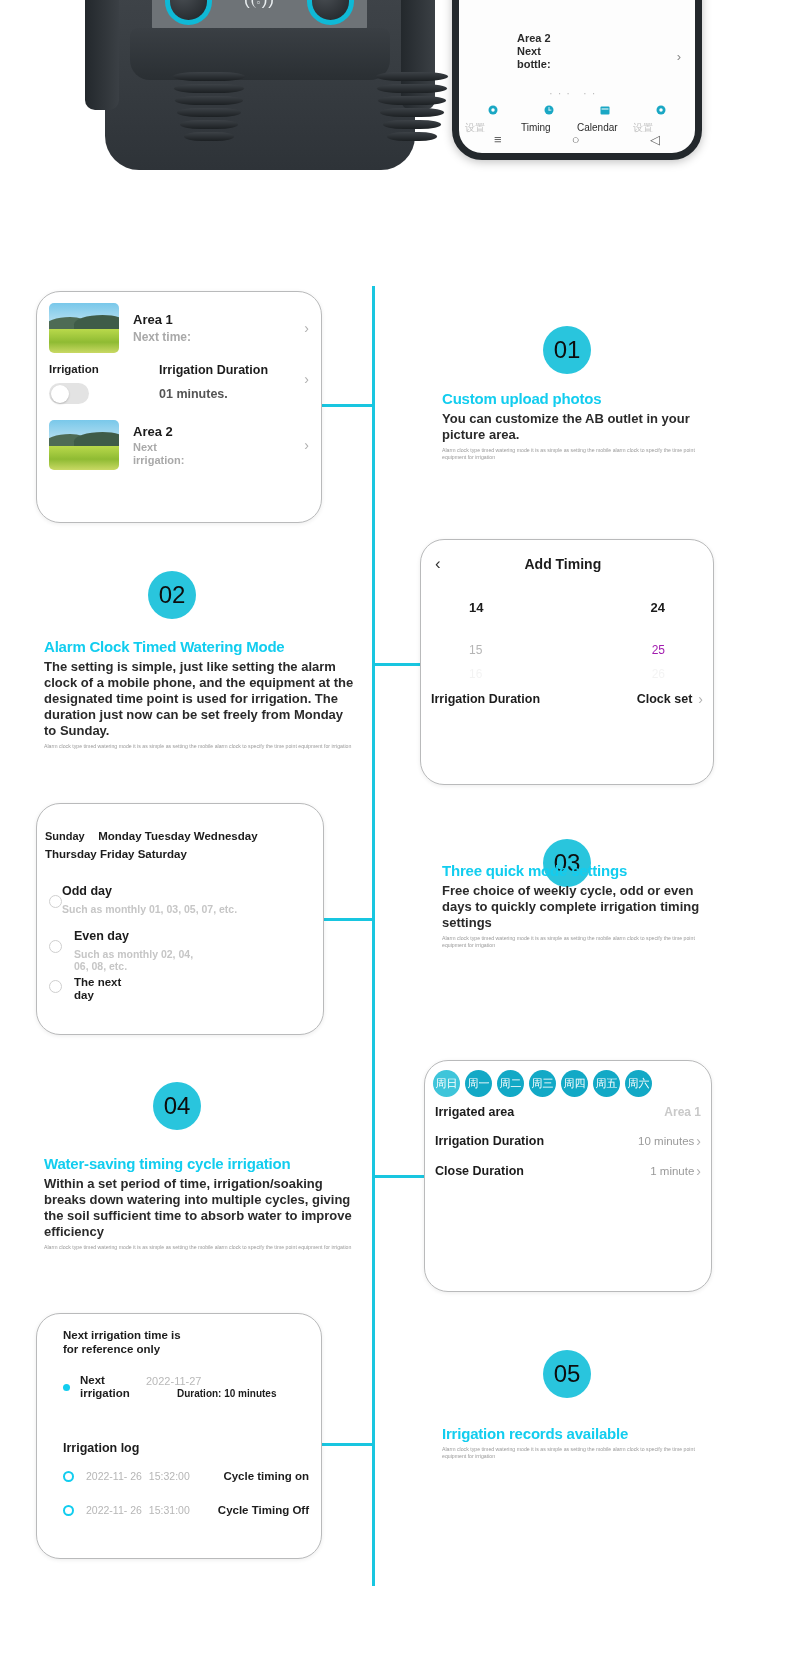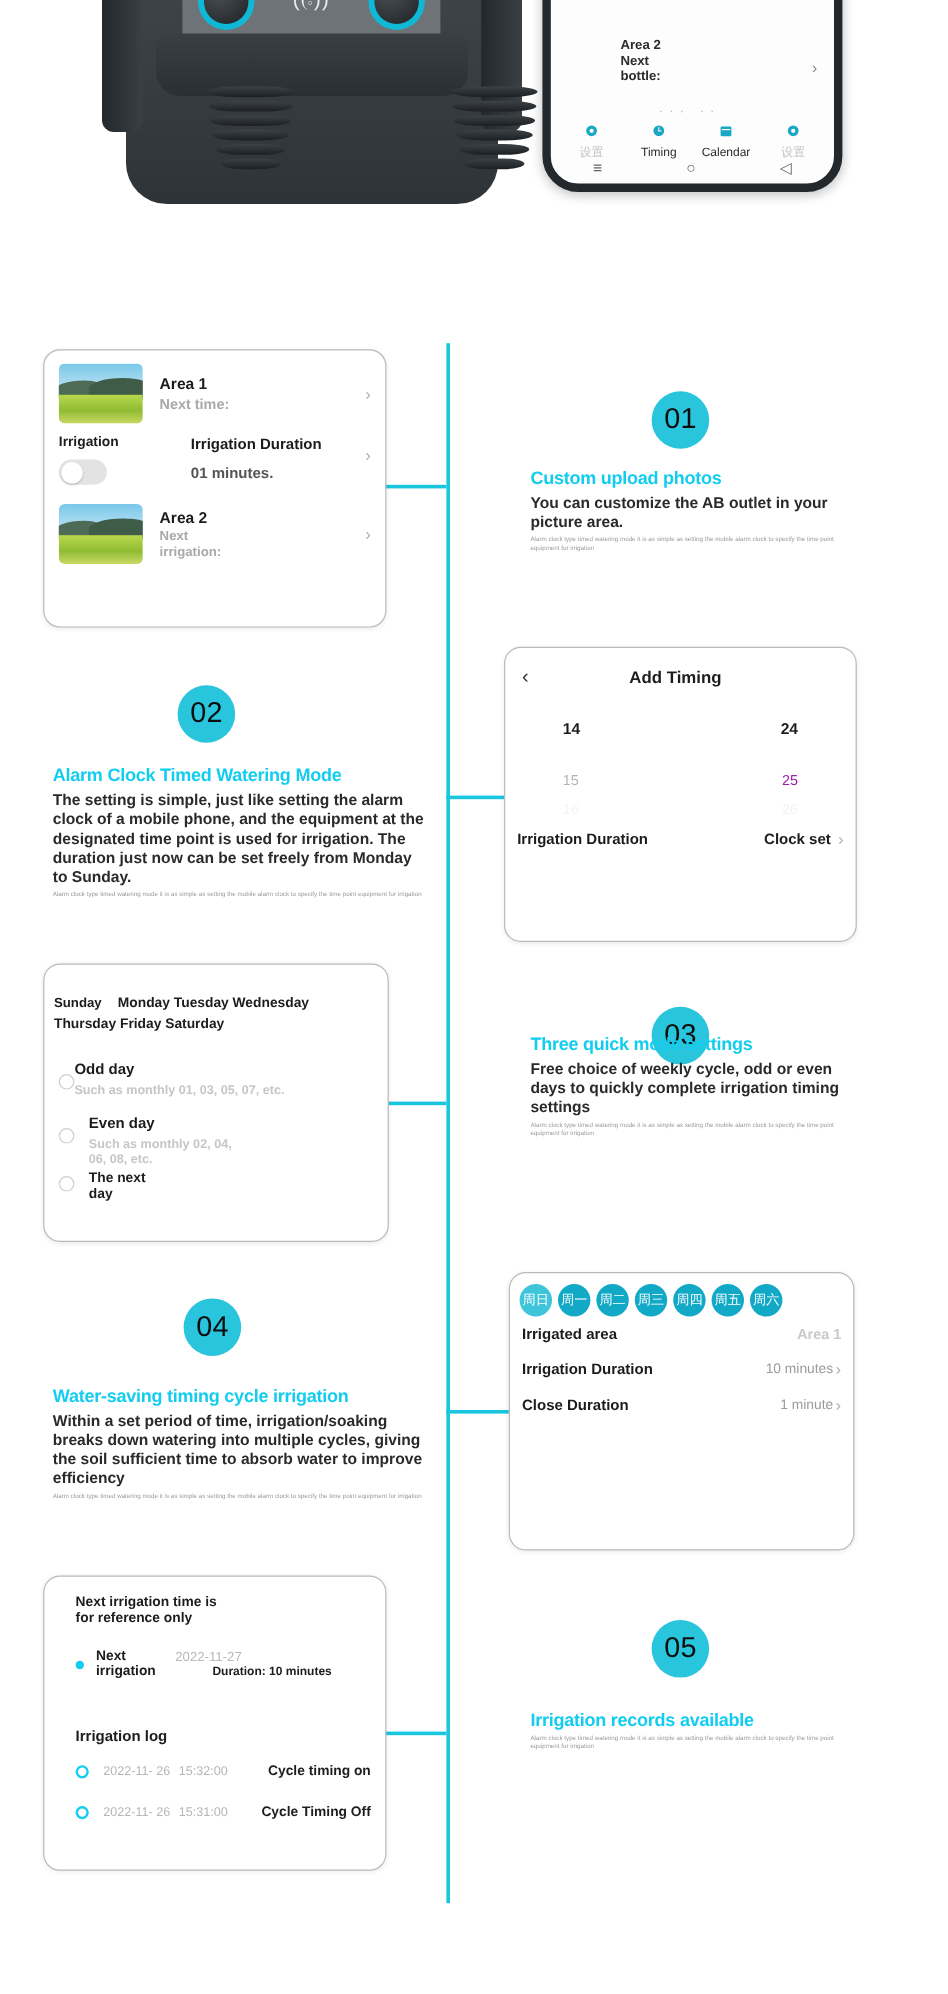--- a/index.html
+++ b/index.html
@@ -21,21 +21,21 @@
     background: #fdfdfd;
     border: 7px solid #23282c;
     border-radius: 30px;
     box-shadow: 0 2px 10px rgba(0,0,0,.25);
     overflow: hidden;
   }
   .phone-rowtext { position: absolute; left: 58px; top: 275px; font-size: 11px; line-height: 13px; font-weight: 600; color: #2b2b2b; }
   .phone-chev { position: absolute; right: 14px; top: 292px; font-size: 13px; color: #888; }
   .phone-dots { position: absolute; left: 90px; top: 330px; font-size: 11px; color: #bbb; letter-spacing: 5px; }
   .phone-tabs { position: absolute; left: 0; right: 0; top: 345px; display: flex; justify-content: space-around; padding: 0 6px; }
-  .phone-tab { text-align: center; width: 62px; }
+  .phone-tab { width: 62px; }
   .phone-tab .ic { display: block; margin: 0 auto 3px; width: 12px; height: 12px; color: #1aa7c4; }
   .phone-tab .lb { font-size: 10px; color: #2b2b2b; white-space: nowrap; }
   .phone-tab.dim .lb { color: #c3c3c3; }
   .phone-nav { position: absolute; left: 0; right: 0; bottom: 6px; display: flex; justify-content: space-around; align-items: center; color: #666; font-size: 13px; }
 
   .device { position: absolute; left: 60px; top: -160px; width: 400px; height: 400px; }
   .dev-body {
     position: absolute; left: 45px; top: 0; width: 310px; height: 330px;
     background: linear-gradient(180deg,#4a4f54 0%,#3c4146 55%,#2e3338 100%);
     border-radius: 26px 26px 34px 34px;
@@ -71,21 +71,21 @@
 
   
   .spine { position: absolute; left: 372px; top: 286px; width: 3px; height: 1300px; background: #18c6e0; }
   .branch { position: absolute; height: 3px; background: #18c6e0; }
 
   
   .card {
     position: absolute;
     background: #ffffff;
     border: 1.5px solid #b9babb;
-    border-radius: 14px;
+    border-radius: 24px;
     box-shadow: 0 1px 4px rgba(0,0,0,.08);
     overflow: hidden;
   }
 
   .thumb { width: 70px; height: 50px; border-radius: 5px; overflow: hidden; position: relative; flex: 0 0 auto; }
   .thumb .sky { position: absolute; inset: 0 0 55% 0; background: linear-gradient(180deg,#79c8ea,#bfe3f2); }
   .thumb .hill { position: absolute; left: -6%; top: 28%; width: 60%; height: 30%; background: #4e6b55; border-radius: 60% 40% 0 0; }
   .thumb .hill2 { position: absolute; left: 35%; top: 24%; width: 75%; height: 34%; background: #3f5c48; border-radius: 55% 45% 0 0; }
   .thumb .field { position: absolute; inset: 52% 0 0 0; background: linear-gradient(180deg,#b9d94b,#8fbb33 55%,#c9d964); }
 

